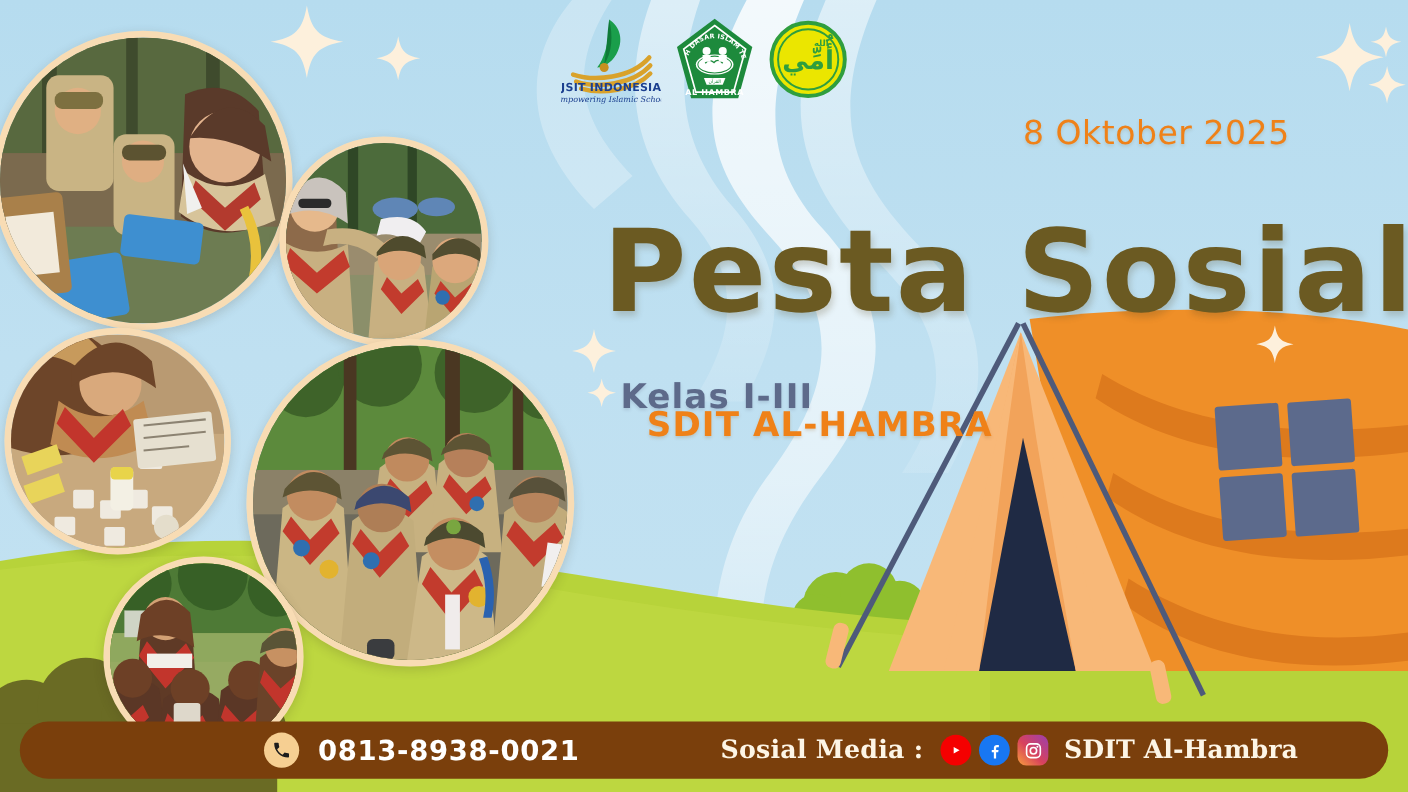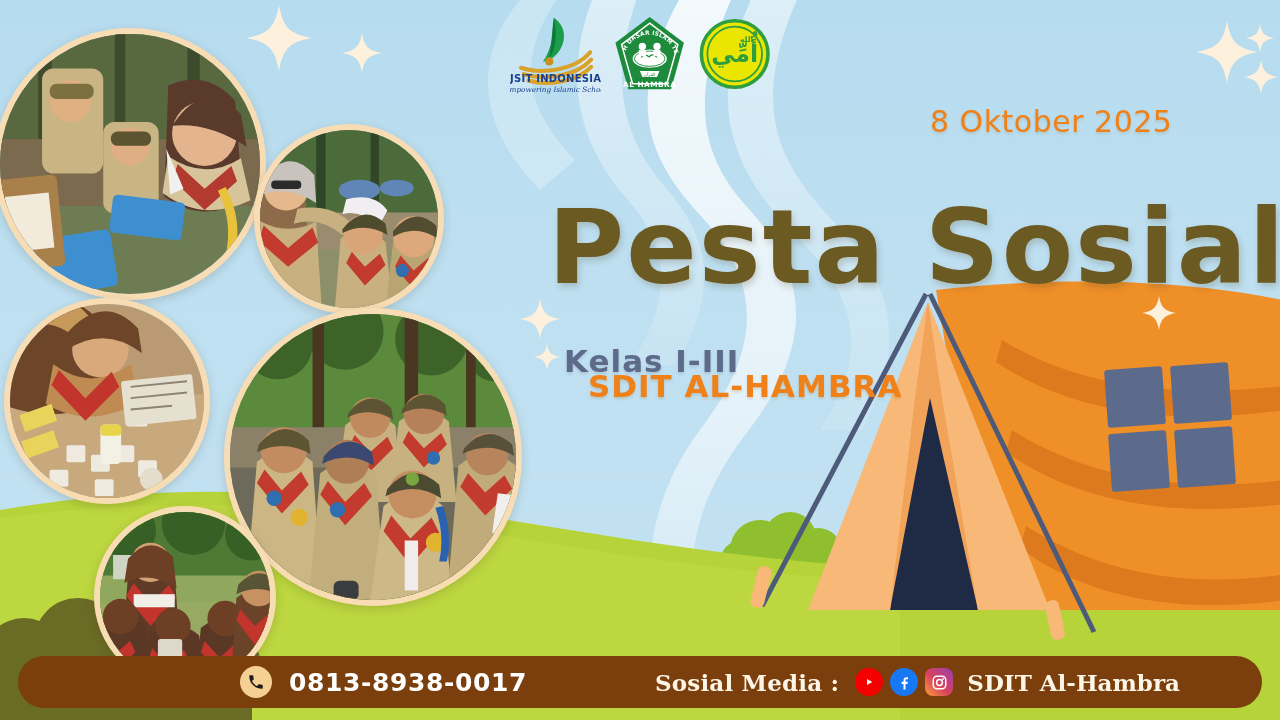--- a/index.html
+++ b/index.html
@@ -92,21 +92,21 @@
     width: 32px; height: 32px; border-radius: 50%;
     background: #f6cf92;
     display: flex; align-items: center; justify-content: center;
   }
   .phone-num {
     margin-left: 17px;
     font-family: "DejaVu Sans", sans-serif;
     font-size: 25px; font-weight: bold; letter-spacing: .6px;
     color: #ffffff;
   }
-  .social-wrap { display: flex; align-items: center; margin-left: 128px; }
+  .social-wrap { display: flex; align-items: flex-start; margin-left: 128px; }
   .social-lbl {
     font-family: "DejaVu Serif", serif;
     font-size: 23px; font-weight: bold; letter-spacing: .2px;
     color: #fdf5e6;
   }
   .social-icons { display: flex; align-items: center; gap: 7px; margin-left: 16px; }
   .si { width: 28px; height: 28px; border-radius: 50%; display:flex; align-items:center; justify-content:center; }
   .si-yt { background: #f50000; }
   .si-fb { background: #1877f2; }
   .si-ig { border-radius: 8px; background: linear-gradient(45deg,#f9a03c 0%,#d8425c 45%,#9b3fb0 100%); }
@@ -517,21 +517,21 @@
     </svg>
   </div>
 
   <div class="footer">
     <div class="phone-wrap">
       <span class="phone-ic">
         <svg width="18" height="18" viewBox="0 0 24 24">
             <path fill="#1d1d1d" d="M6.6 10.8c1.4 2.8 3.8 5.1 6.6 6.6l2.2-2.2c.3-.3.7-.4 1-.2 1.2.4 2.4.6 3.6.6.6 0 1 .4 1 1V20c0 .6-.4 1-1 1C10.6 21 3 13.4 3 4c0-.6.4-1 1-1h3.5c.6 0 1 .4 1 1 0 1.3.2 2.5.6 3.6.1.4 0 .8-.2 1l-2.3 2.2z"></path>
           </svg>
       </span>
-      <span class="phone-num">0813-8938-0017</span>
+      <span class="phone-num">0813-8938-0021</span>
     </div>
 
     <div class="social-wrap">
       <span class="social-lbl">Sosial Media :</span>
       <span class="social-icons">
         <span class="si si-yt">
           <svg width="16" height="16" viewBox="0 0 24 24">
               <path fill="#fff" d="M9 7.5l8 4.5-8 4.5z"></path>
             </svg>
         </span>

